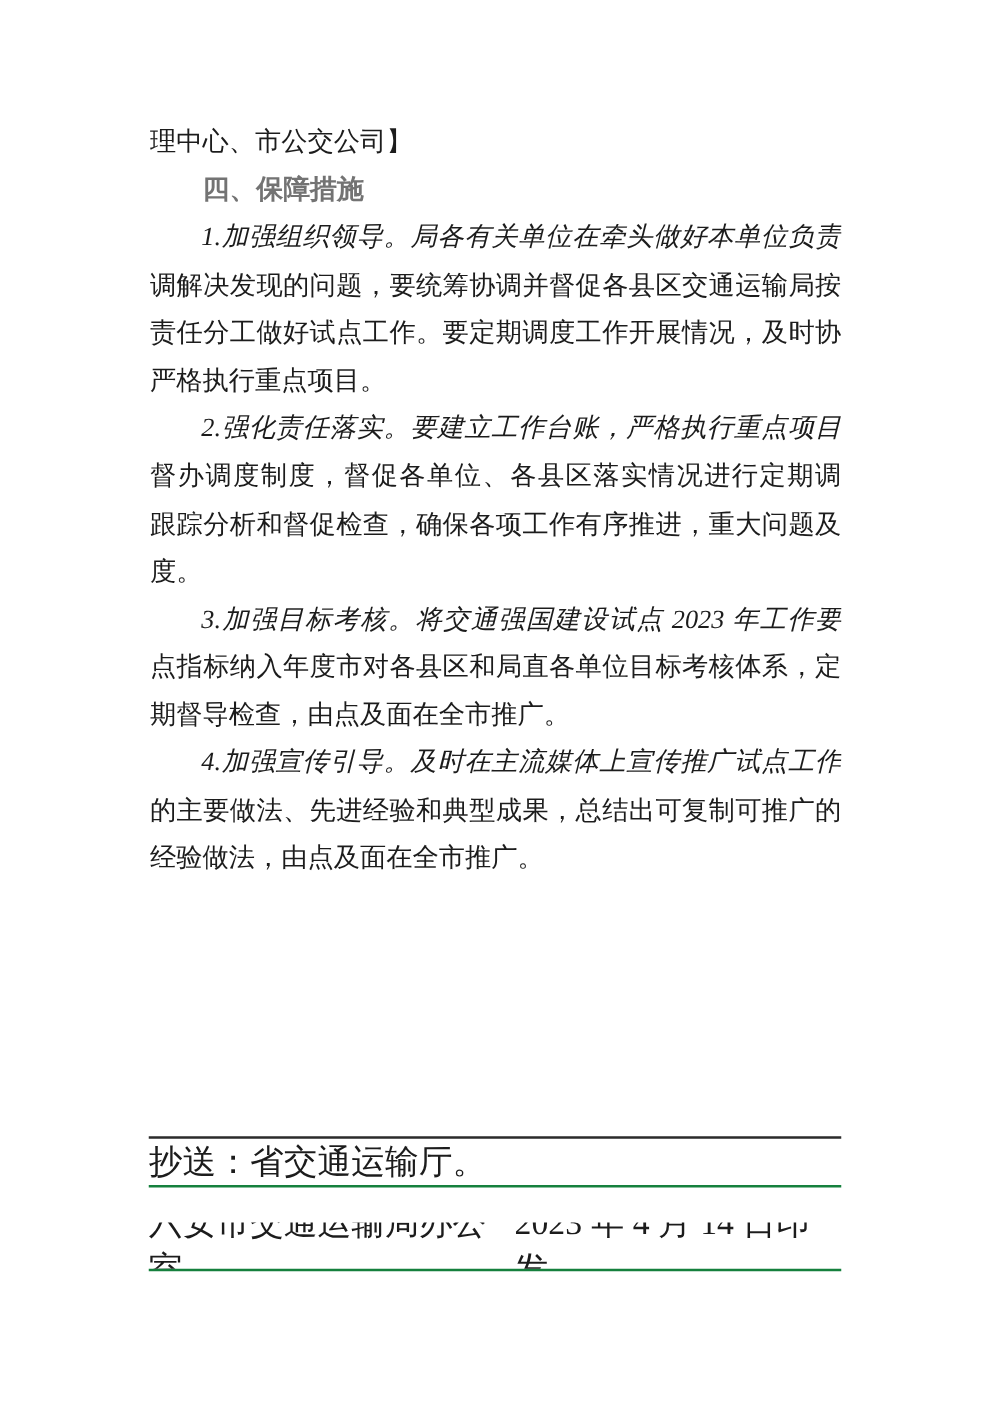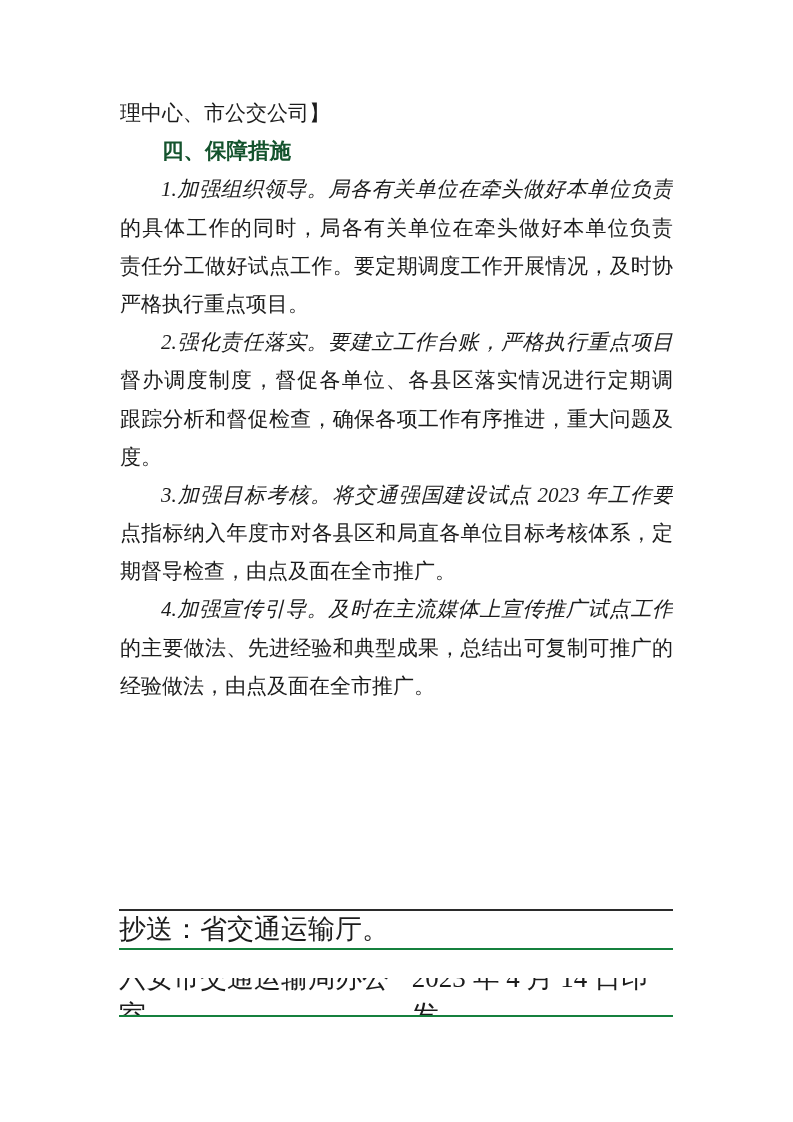--- a/index.html
+++ b/index.html
@@ -40,21 +40,21 @@
   .ind {
     text-indent: 41px;
     font-style: italic;
   }
   
   .heading {
     font-family: "Liberation Sans", "DejaVu Sans", sans-serif;
     font-weight: 700;
     font-size: 21.5px;
     text-indent: 42px;
-    color: #14532d;
+    color: #737373;
   }
   .footer {
     position: absolute;
     left: 119px;
     top: 909px;
     width: 554px;
     border-top: 2px solid #2b2b2b;
   }
   .frow {
     height: 37px;
@@ -82,21 +82,21 @@
 
 <div class="page">
 
   <div class="content">
 
     <div class="line">理中心、市公交公司】</div>
 
     <div class="line heading">四、保障措施</div>
 
     <div class="line jl ind">1.加强组织领导。局各有关单位在牵头做好本单位负责</div>
-    <div class="line jl">的具体工作的同时，局各有关单位在牵头做好本单位负责</div>
+    <div class="line jl">调解决发现的问题，要统筹协调并督促各县区交通运输局按</div>
     <div class="line jl">责任分工做好试点工作。要定期调度工作开展情况，及时协</div>
     <div class="line">严格执行重点项目。</div>
 
     <div class="line jl ind">2.强化责任落实。要建立工作台账，严格执行重点项目</div>
     <div class="line jl">督办调度制度，督促各单位、各县区落实情况进行定期调度、</div>
     <div class="line jl">跟踪分析和督促检查，确保各项工作有序推进，重大问题及</div>
     <div class="line">度。</div>
 
     <div class="line jl ind">3.加强目标考核。将交通强国建设试点 2023 年工作要</div>
     <div class="line jl">点指标纳入年度市对各县区和局直各单位目标考核体系，定</div>

